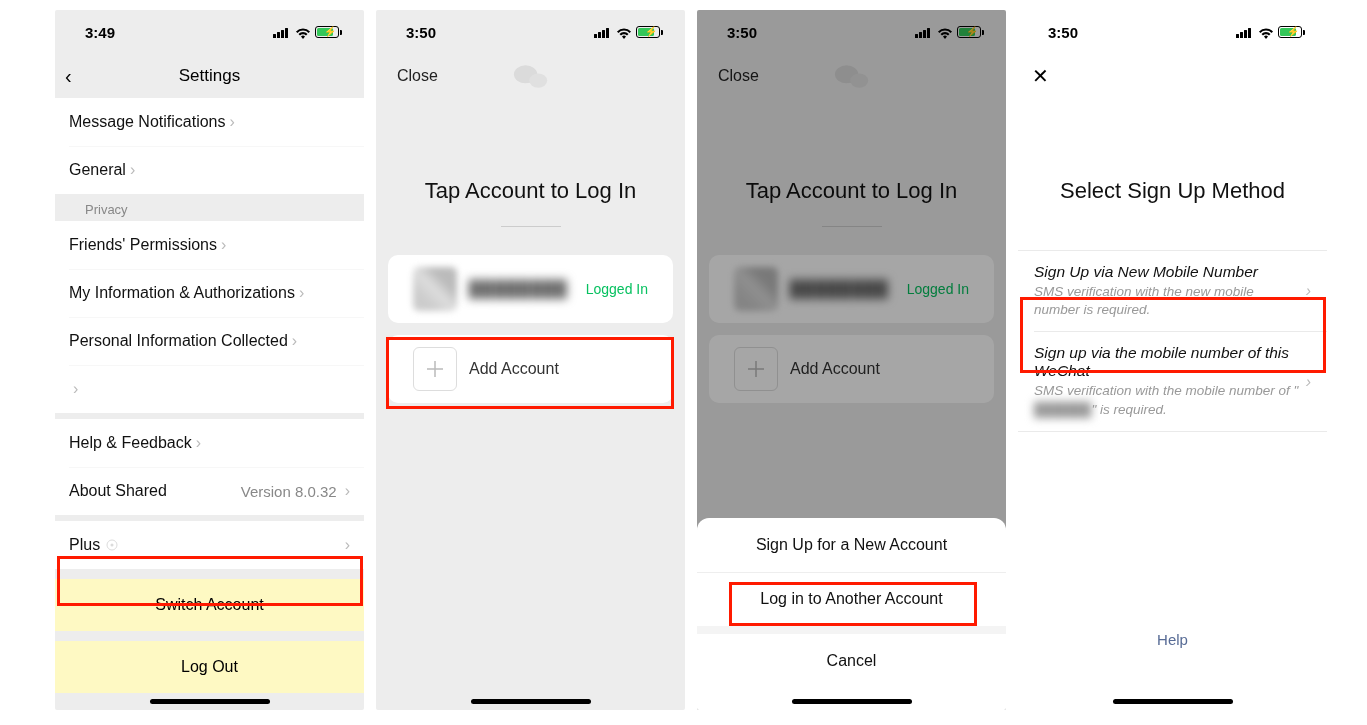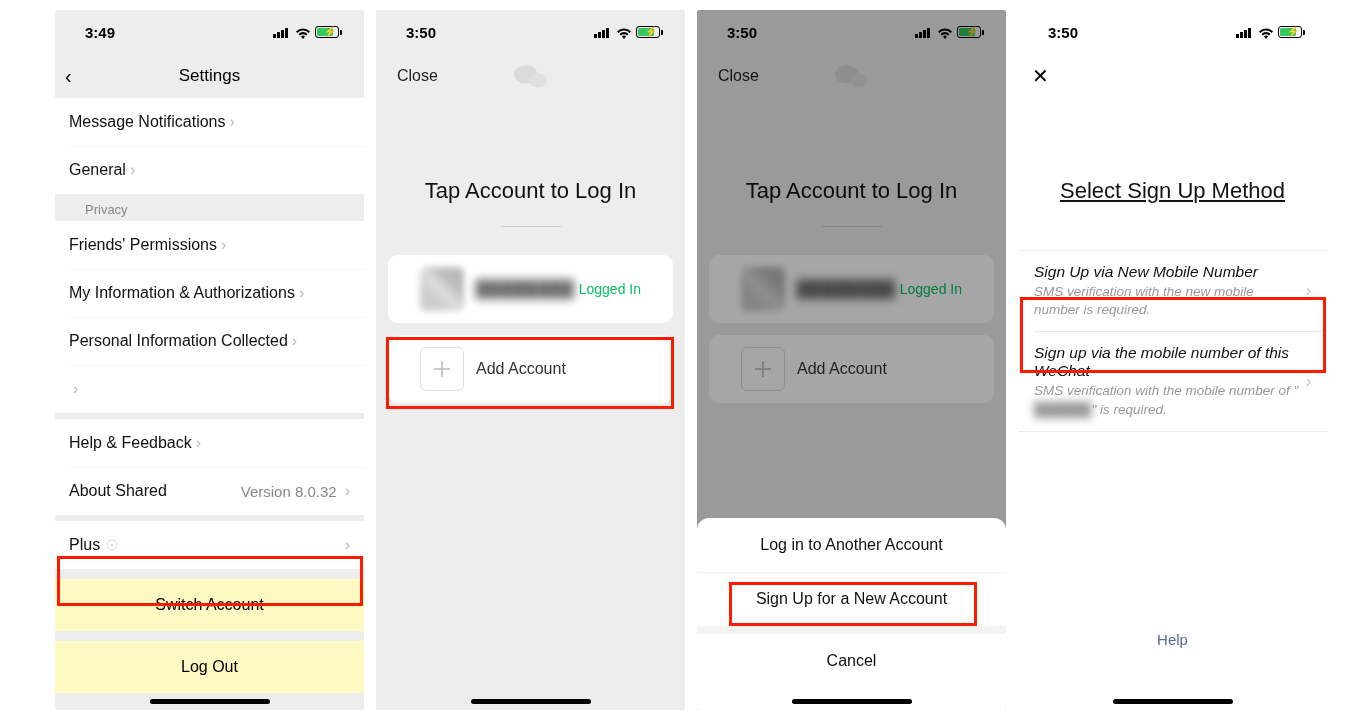--- a/index.html
+++ b/index.html
@@ -33,38 +33,38 @@
   .chev { color:#bbb; font-size:16px; margin-left:4px; }
   .gap-thin { height:6px; background:#ededed; }
   .gap-med { height:10px; background:#ededed; }
   .act-cell { height:52px; background:#fef9c3; display:flex; align-items:center; justify-content:center; font-size:16px; cursor:pointer; }
 
   .red-box { border:3px solid #ff1a00; position:absolute; pointer-events:none; }
 
   .big-title { font-size:22px; font-weight:400; text-align:center; color:#111; margin-top:80px; }
   .hr-short { width:60px; height:1px; background:#ccc; margin:22px auto 28px; }
   .card { background:#fff; border-radius:10px; margin:0 12px 12px; }
-  .acct-row { height:68px; display:flex; align-items:center; padding:0 32px; cursor:pointer;}
+  .acct-row { height:68px; display:flex; align-items:center; padding:0 25px; cursor:pointer;}
   .acct-av { width:44px; height:44px; border-radius:6px; background:#eee; filter:blur(3px); background-image:linear-gradient(45deg,#ccc 25%,#ddd 50%,#bbb 70%); }
   .acct-name { flex:1; margin-left:12px; filter:blur(5px); color:#666; font-size:16px; letter-spacing:1px;}
   .acct-status { color:#07c160; font-size:14px; }
   .plus-av { width:44px; height:44px; border:1px solid #ddd; border-radius:6px; display:flex; align-items:center; justify-content:center; color:#aaa; font-size:24px; font-weight:200;}
   .add-lbl { margin-left:12px; font-size:16px; color:#333;}
 
   .home-ind { position:absolute; bottom:6px; left:50%; transform:translateX(-50%); width:120px; height:5px; background:#000; border-radius:3px; }
 
   
   .dim-overlay { position:absolute; inset:0; background:rgba(0,0,0,0.35); }
   .sheet { position:absolute; left:0; right:0; bottom:0; background:#fff; border-radius:12px 12px 0 0; overflow:hidden; }
   .sheet-btn { height:54px; display:flex; align-items:center; justify-content:center; font-size:16px; color:#111; cursor:pointer; position:relative;}
   .sheet-btn + .sheet-btn::before { content:""; position:absolute; top:0; left:0; right:0; height:1px; background:#eee; }
   .sheet-gap { height:8px; background:#f4f4f4; }
 
   
-  .s4-title { font-size:22px; font-weight:400; text-align:center; margin-top:80px; color:#111;text-decoration:underline;}
+  .s4-title { font-size:22px; font-weight:400; text-align:center; margin-top:80px; color:#111;}
   .opt { padding:12px 16px; background:#fff; display:flex; align-items:center; cursor:pointer; position:relative;}
   .opt-txt { flex:1; }
   .opt-h { font-size:15.5px; color:#111; margin-bottom:2px;}
   .opt-s { font-size:13.5px; color:#999; line-height:1.35;}
   .opt .chev { font-size:16px; }
   .opt-sep { height:1px; background:#eaeaea; margin-left:16px; }
   .opts-wrap { margin-top:46px; border-top:1px solid #eaeaea; border-bottom:1px solid #eaeaea;font-style:italic;}
   .s4-help { position:absolute; bottom:62px; width:100%; text-align:center; color:#576b95; font-size:15px; cursor:pointer;}
 
   .blur-txt { filter:blur(4px); display:inline-block; }
@@ -262,24 +262,24 @@
                 <path d="M10 2 V18 M2 10 H18" stroke="#bbb" stroke-width="1.5"></path>
               </svg>
             </div>
           <div class="add-lbl">Add Account</div>
         </div>
       </div>
     </div>
     <div class="dim-overlay"></div>
     <div class="sheet">
       <div class="sheet-btn">
+          <span>Sign Up for a New Account</span>
+        </div>
+      <div class="sheet-btn">
           <span>Log in to Another Account</span>
-        </div>
-      <div class="sheet-btn">
-          <span>Sign Up for a New Account</span>
         </div>
       <div class="sheet-gap"></div>
       <div class="sheet-btn">
           <span>Cancel</span>
         </div>
       <div style="height:22px"></div>
     </div>
     <div class="home-ind"></div>
     <div class="red-box" style="left:32px; bottom:84px; width:248px; height:44px;"></div>
   </div>

